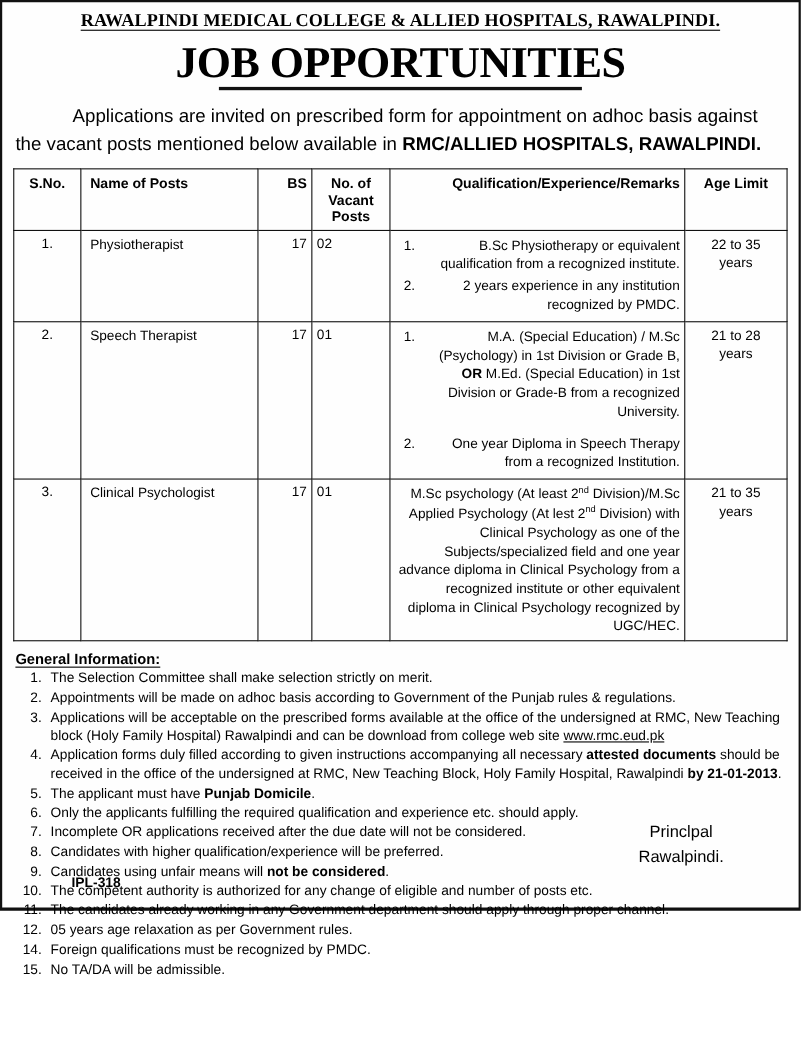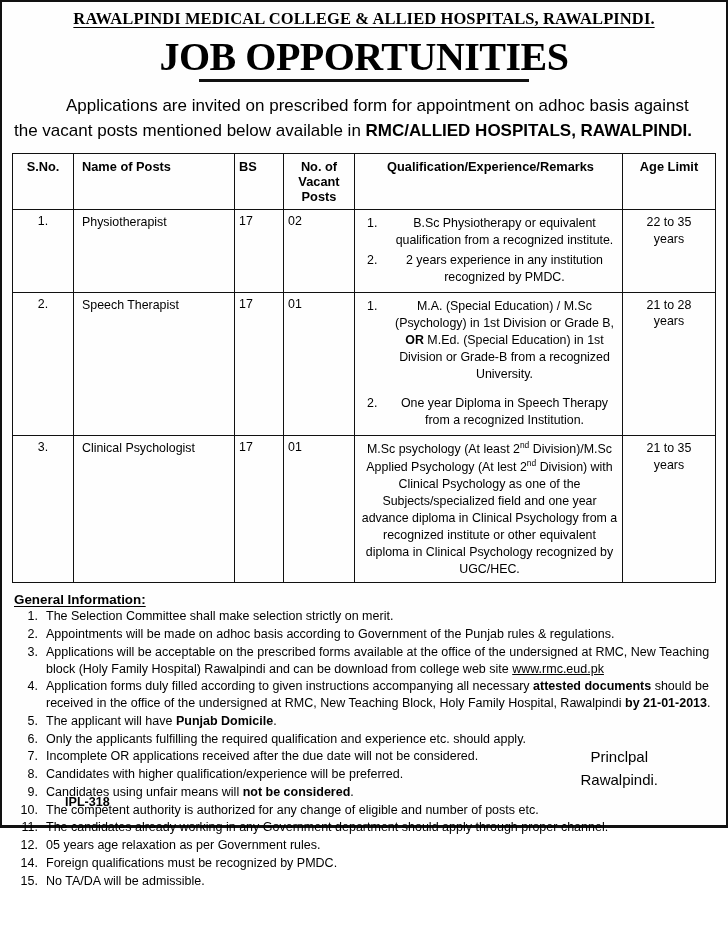--- a/index.html
+++ b/index.html
@@ -77,23 +77,23 @@
   }
   table.posts thead th {
     font-weight: bold;
     font-size: 12.8px;
     padding-top: 5px;
     padding-bottom: 5px;
     vertical-align: top;
   }
   .c-sno   { width: 52px;  text-align: center; }
   .c-name  { width: 148px; text-align: left; padding-left: 8px !important; }
-  .c-bs    { width: 40px;  text-align: left; }
+  .c-bs    { width: 40px;  text-align: right; }
   .c-vac   { width: 62px;  }
-  .c-qual  { text-align: center; padding-left: 6px !important; }
+  .c-qual  { text-align: right; padding-left: 6px !important; }
   .c-age   { width: 84px;  text-align: center; }
 
   thead .c-qual { padding-left: 8px !important; }
 
   tbody td { font-weight: normal; }
   tbody .c-sno  { padding-top: 6px; }
   tbody .c-name { padding-top: 6px; line-height: 1.35; }
   tbody .c-bs, tbody .c-vac { padding-top: 6px; }
   tbody .c-age  { padding-top: 6px; line-height: 1.35; }
 
@@ -254,21 +254,21 @@
     </tbody>
   </table>
 
   <div class="gi-wrap">
     <div class="gi-title">General Information:</div>
     <ol class="gi">
       <li><span class="gnum">1.</span><span>The Selection Committee shall make selection strictly on merit.</span></li>
       <li><span class="gnum">2.</span><span>Appointments will be made on adhoc basis according to Government of the Punjab rules &amp; regulations.</span></li>
       <li><span class="gnum">3.</span><span>Applications will be acceptable on the prescribed forms available at the office of the undersigned at RMC, New Teaching block (Holy Family Hospital) Rawalpindi and can be download from college web site </span><span class="ulink">www.rmc.eud.pk</span></li>
       <li><span class="gnum">4.</span><span>Application forms duly filled according to given instructions accompanying all necessary </span><b>attested documents</b><span> should be received in the office of the undersigned at RMC, New Teaching Block, Holy Family Hospital, Rawalpindi </span><b>by 21-01-2013</b><span>.</span></li>
-      <li><span class="gnum">5.</span><span>The applicant will have </span><b>Punjab Domicile</b><span>.</span></li>
+      <li><span class="gnum">5.</span><span>The applicant must have </span><b>Punjab Domicile</b><span>.</span></li>
       <li><span class="gnum">6.</span><span>Only the applicants fulfilling the required qualification and experience etc. should apply.</span></li>
       <li><span class="gnum">7.</span><span>Incomplete OR applications received after the due date will not be considered.</span></li>
       <li><span class="gnum">8.</span><span>Candidates with higher qualification/experience will be preferred.</span></li>
       <li><span class="gnum">9.</span><span>Candidates using unfair means will </span><b>not be considered</b><span>.</span></li>
       <li><span class="gnum">10.</span><span>The competent authority is authorized for any change of eligible and number of posts etc.</span></li>
       <li><span class="gnum">11.</span><span>The candidates already working in any Government department should apply through proper channel.</span></li>
       <li><span class="gnum">12.</span><span>05 years age relaxation as per Government rules.</span></li>
       <li><span class="gnum">14.</span><span>Foreign qualifications must be recognized by PMDC.</span></li>
       <li><span class="gnum">15.</span><span>No TA/DA will be admissible.</span></li>
     </ol>

